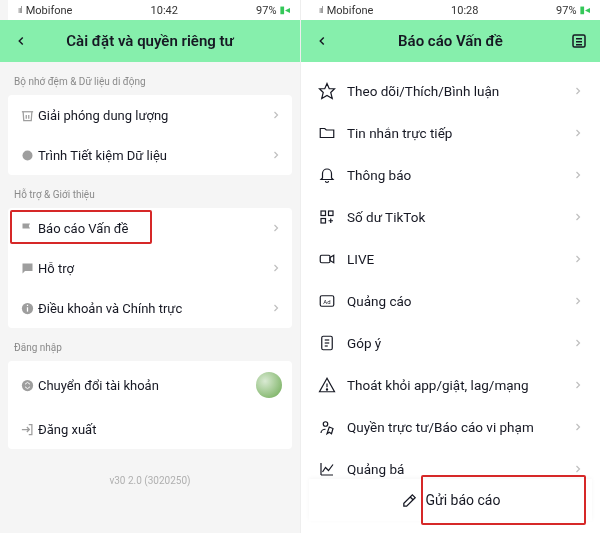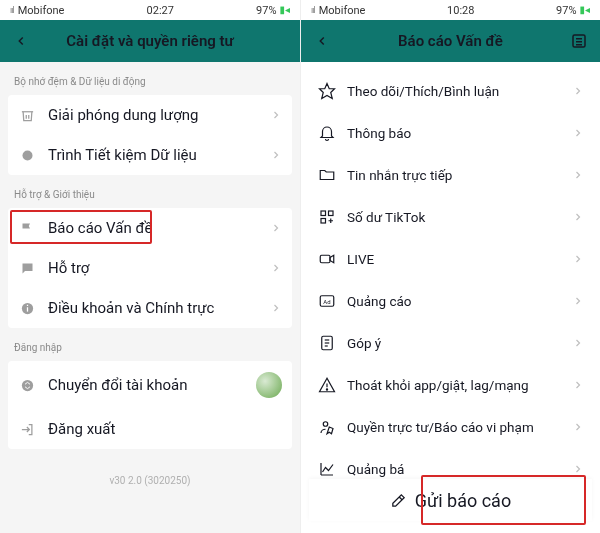--- a/index.html
+++ b/index.html
@@ -22,34 +22,35 @@
   .phone-right { background: #fff; border-left: 1px solid #eee; }
   .status-bar {
     height: 20px;
     display: flex;
     align-items: center;
     justify-content: space-between;
     padding: 0 10px;
     font-size: 11px;
     color: #333;
     background: #fff;
+    margin-left: 8px;
   }
   .phone-left .status-bar { background: #fff; }
   .status-left { display:flex; gap:4px; align-items:center; }
   .status-right { display:flex; gap:3px; align-items:flex-start; }
   .sig { font-size:9px; letter-spacing:-1px; color:#888; }
   .batt {
     display:inline-block; font-size:10px;
   }
   .header {
     height: 42px;
     display: flex;
     align-items: center;
     padding: 0 10px;
-    background: #0f766e;
+    background: #86efac;
     position: relative;
   }
   .back {
     width: 22px; height: 22px;
     display:flex; align-items:center; justify-content:center;
   }
   .header-title {
     position:absolute;
     left:0; right:0;
     text-align:center;
@@ -70,23 +71,23 @@
   }
   .card {
     background:#fff;
     border-radius:4px;
     margin: 0 8px;
   }
   .row {
     display:flex;
     align-items:center;
     padding: 11px 10px;
-    font-size: 15px;
+    font-size: 13px;
     color:#161823;
-    gap:12px;
+    gap:2px;
     position:relative;
   }
   .row .icon {
     width:18px; height:18px;
     display:flex; align-items:center; justify-content:center;
     color:#9e9e9e;
     flex-shrink:0;
   }
   .row .label { flex:1; }
   .row .chev { color:#c0c0c0; flex-shrink:0; }
@@ -128,36 +129,36 @@
   .send-bar {
     position:absolute;
     bottom:12px;
     left:8px; right:8px;
     height:42px;
     background:#fff;
     display:flex;
     align-items:center;
     justify-content:center;
     gap:8px;
-    font-size:18px;
+    font-size:14px;
     color:#161823;
     box-shadow: 0 -1px 4px rgba(0,0,0,0.04);
   }
   svg { display:block; }
 </style>
 </head>
 <body>
 
 <div class="phone phone-left">
   <div class="status-bar">
     <div class="status-left">
       <span class="sig">ııl</span>
       <span>Mobifone</span>
     </div>
-    <span>02:27</span>
+    <span>10:42</span>
     <div class="status-right">
       <span>97%</span>
       <span class="batt" style="color:#34c759">▮◂</span>
     </div>
   </div>
   <div class="header">
     <div class="back">
       <svg width="14" height="14" viewBox="0 0 24 24" fill="none" stroke="#161823" stroke-width="2.5">
           <polyline points="15 18 9 12 15 6"></polyline>
         </svg>
@@ -307,38 +308,38 @@
       <span class="label">Theo dõi/Thích/Bình luận</span>
       <span class="chev">
           <svg width="12" height="12" viewBox="0 0 24 24" fill="none" stroke="#c0c0c0" stroke-width="2.5">
             <polyline points="9 18 15 12 9 6"></polyline>
           </svg>
         </span>
     </div>
     <div class="rrow">
       <span class="icon">
           <svg width="18" height="18" viewBox="0 0 24 24" fill="none" stroke="#161823" stroke-width="1.6">
+            <path d="M3 6h6l2 2h10v10H3z"></path>
+          </svg>
+        </span>
+      <span class="label">Tin nhắn trực tiếp</span>
+      <span class="chev">
+          <svg width="12" height="12" viewBox="0 0 24 24" fill="none" stroke="#c0c0c0" stroke-width="2.5">
+            <polyline points="9 18 15 12 9 6"></polyline>
+          </svg>
+        </span>
+    </div>
+    <div class="rrow">
+      <span class="icon">
+          <svg width="18" height="18" viewBox="0 0 24 24" fill="none" stroke="#161823" stroke-width="1.6">
             <path d="M6 16V10a6 6 0 1112 0v6l2 2H4z"></path>
             <path d="M10 20a2 2 0 004 0"></path>
           </svg>
         </span>
       <span class="label">Thông báo</span>
-      <span class="chev">
-          <svg width="12" height="12" viewBox="0 0 24 24" fill="none" stroke="#c0c0c0" stroke-width="2.5">
-            <polyline points="9 18 15 12 9 6"></polyline>
-          </svg>
-        </span>
-    </div>
-    <div class="rrow">
-      <span class="icon">
-          <svg width="18" height="18" viewBox="0 0 24 24" fill="none" stroke="#161823" stroke-width="1.6">
-            <path d="M3 6h6l2 2h10v10H3z"></path>
-          </svg>
-        </span>
-      <span class="label">Tin nhắn trực tiếp</span>
       <span class="chev">
           <svg width="12" height="12" viewBox="0 0 24 24" fill="none" stroke="#c0c0c0" stroke-width="2.5">
             <polyline points="9 18 15 12 9 6"></polyline>
           </svg>
         </span>
     </div>
     <div class="rrow">
       <span class="icon">
           <svg width="18" height="18" viewBox="0 0 24 24" fill="none" stroke="#161823" stroke-width="1.6">
             <rect x="4" y="4" width="6" height="6"></rect>

